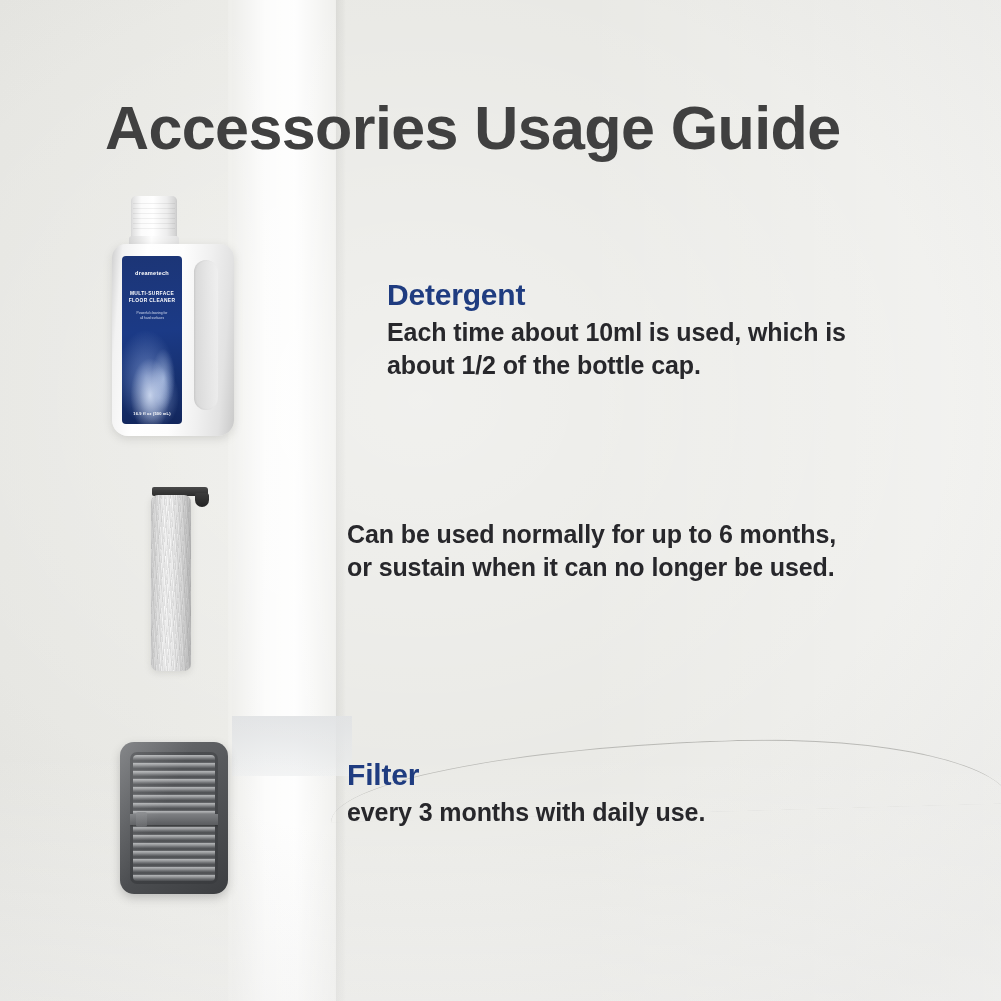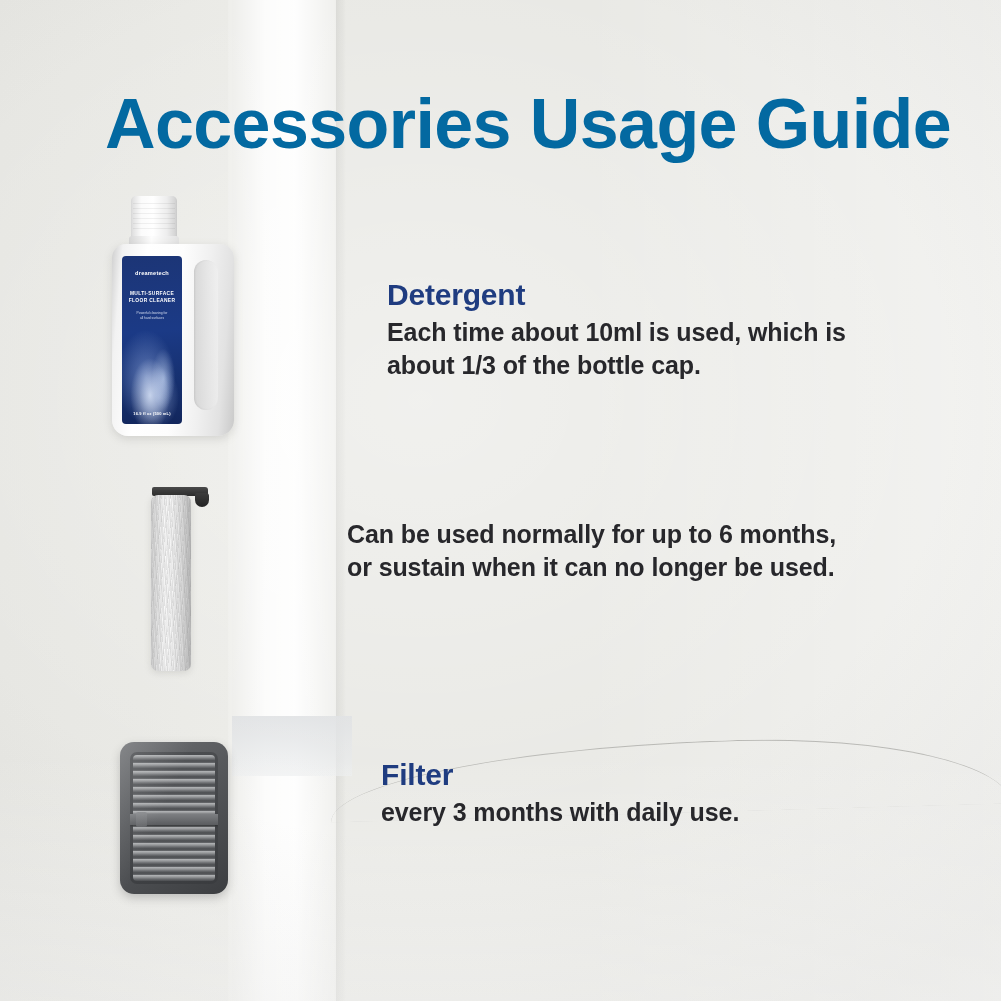--- a/index.html
+++ b/index.html
@@ -96,25 +96,25 @@
     position: absolute;
     left: 232px; top: 716px;
     width: 120px; height: 60px;
     background: linear-gradient(180deg, rgba(222,224,226,0.9), rgba(236,238,239,0.6));
   }
 
   
   .title {
     position: absolute;
     left: 105px;
-    top: 84px;
-    font-size: 70px;
+    top: 93px;
+    font-size: 61px;
     font-weight: 700;
     letter-spacing: -0.6px;
-    color: #0369a1;
+    color: #404040;
     white-space: nowrap;
   }
 
   
   .block { position: absolute; left: 347px; }
   .block .heading {
     font-size: 30px;
     font-weight: 700;
     color: #1f3c80;
     letter-spacing: -0.2px;
@@ -124,21 +124,21 @@
   .block .body-line {
     font-size: 25px;
     font-weight: 700;
     color: #27272b;
     line-height: 33px;
     letter-spacing: -0.1px;
     white-space: nowrap;
   }
   #block-detergent { top: 278px; margin-left: 40px; }
   #block-roller    { top: 518px; }
-  #block-filter    { top: 758px; margin-left: 34px; }
+  #block-filter    { top: 758px; }
 
   
   .bottle {
     position: absolute;
     left: 112px;
     top: 196px;
     width: 122px;
     height: 240px;
   }
   .bottle-cap {
@@ -401,21 +401,21 @@
       <div class="filter-slats"></div>
       <div class="filter-bar"></div>
       <div class="filter-bar-nub"></div>
     </div>
     <div class="filter-gloss"></div>
   </div>
 
   <div class="block" id="block-detergent">
     <div class="heading">Detergent</div>
     <div class="body-line">Each time about 10ml is used, which is</div>
-    <div class="body-line">about 1/3 of the bottle cap.</div>
+    <div class="body-line">about 1/2 of the bottle cap.</div>
   </div>
 
   <div class="block" id="block-roller">
     <div class="body-line">Can be used normally for up to 6 months,</div>
     <div class="body-line">or sustain when it can no longer be used.</div>
   </div>
 
   <div class="block" id="block-filter">
     <div class="heading">Filter</div>
     <div class="body-line">every 3 months with daily use.</div>

